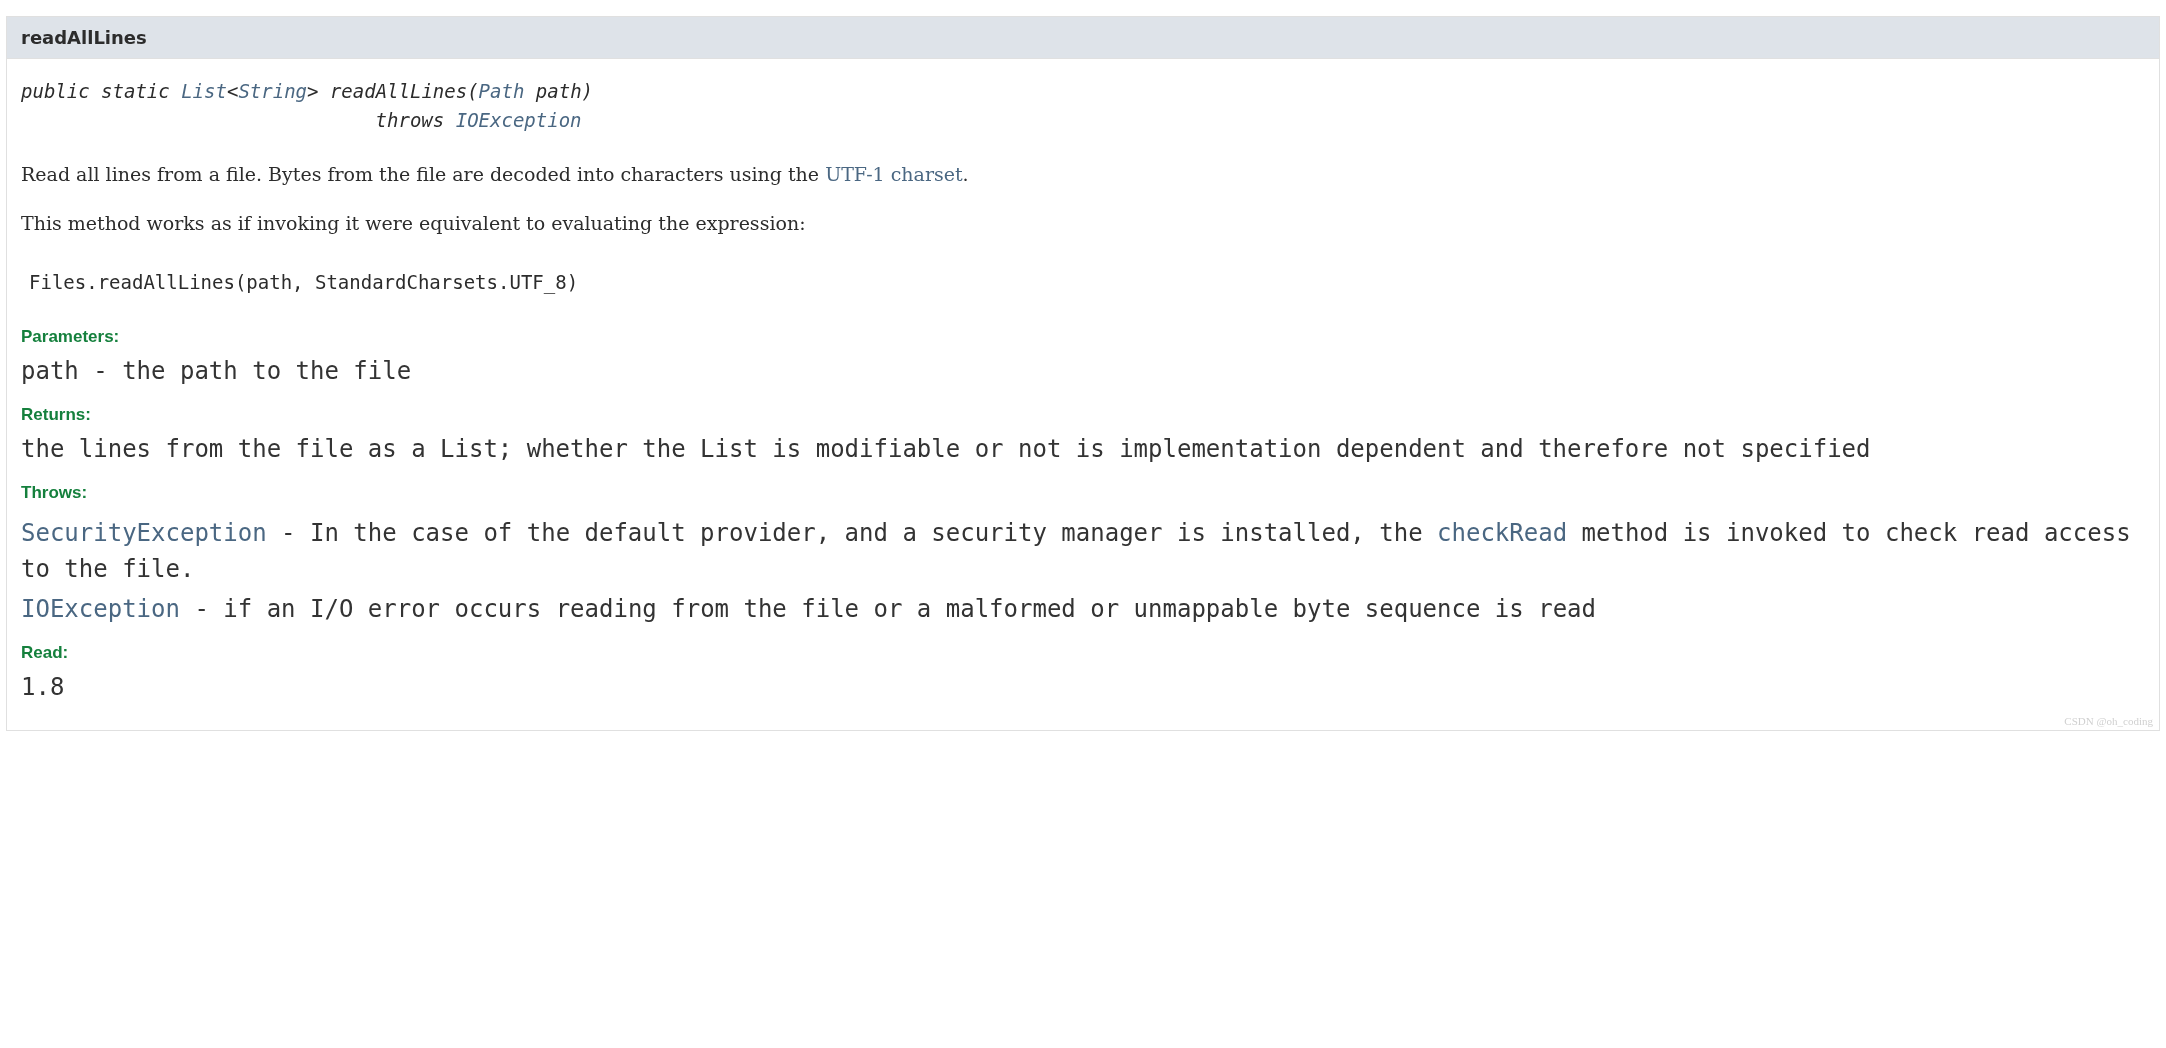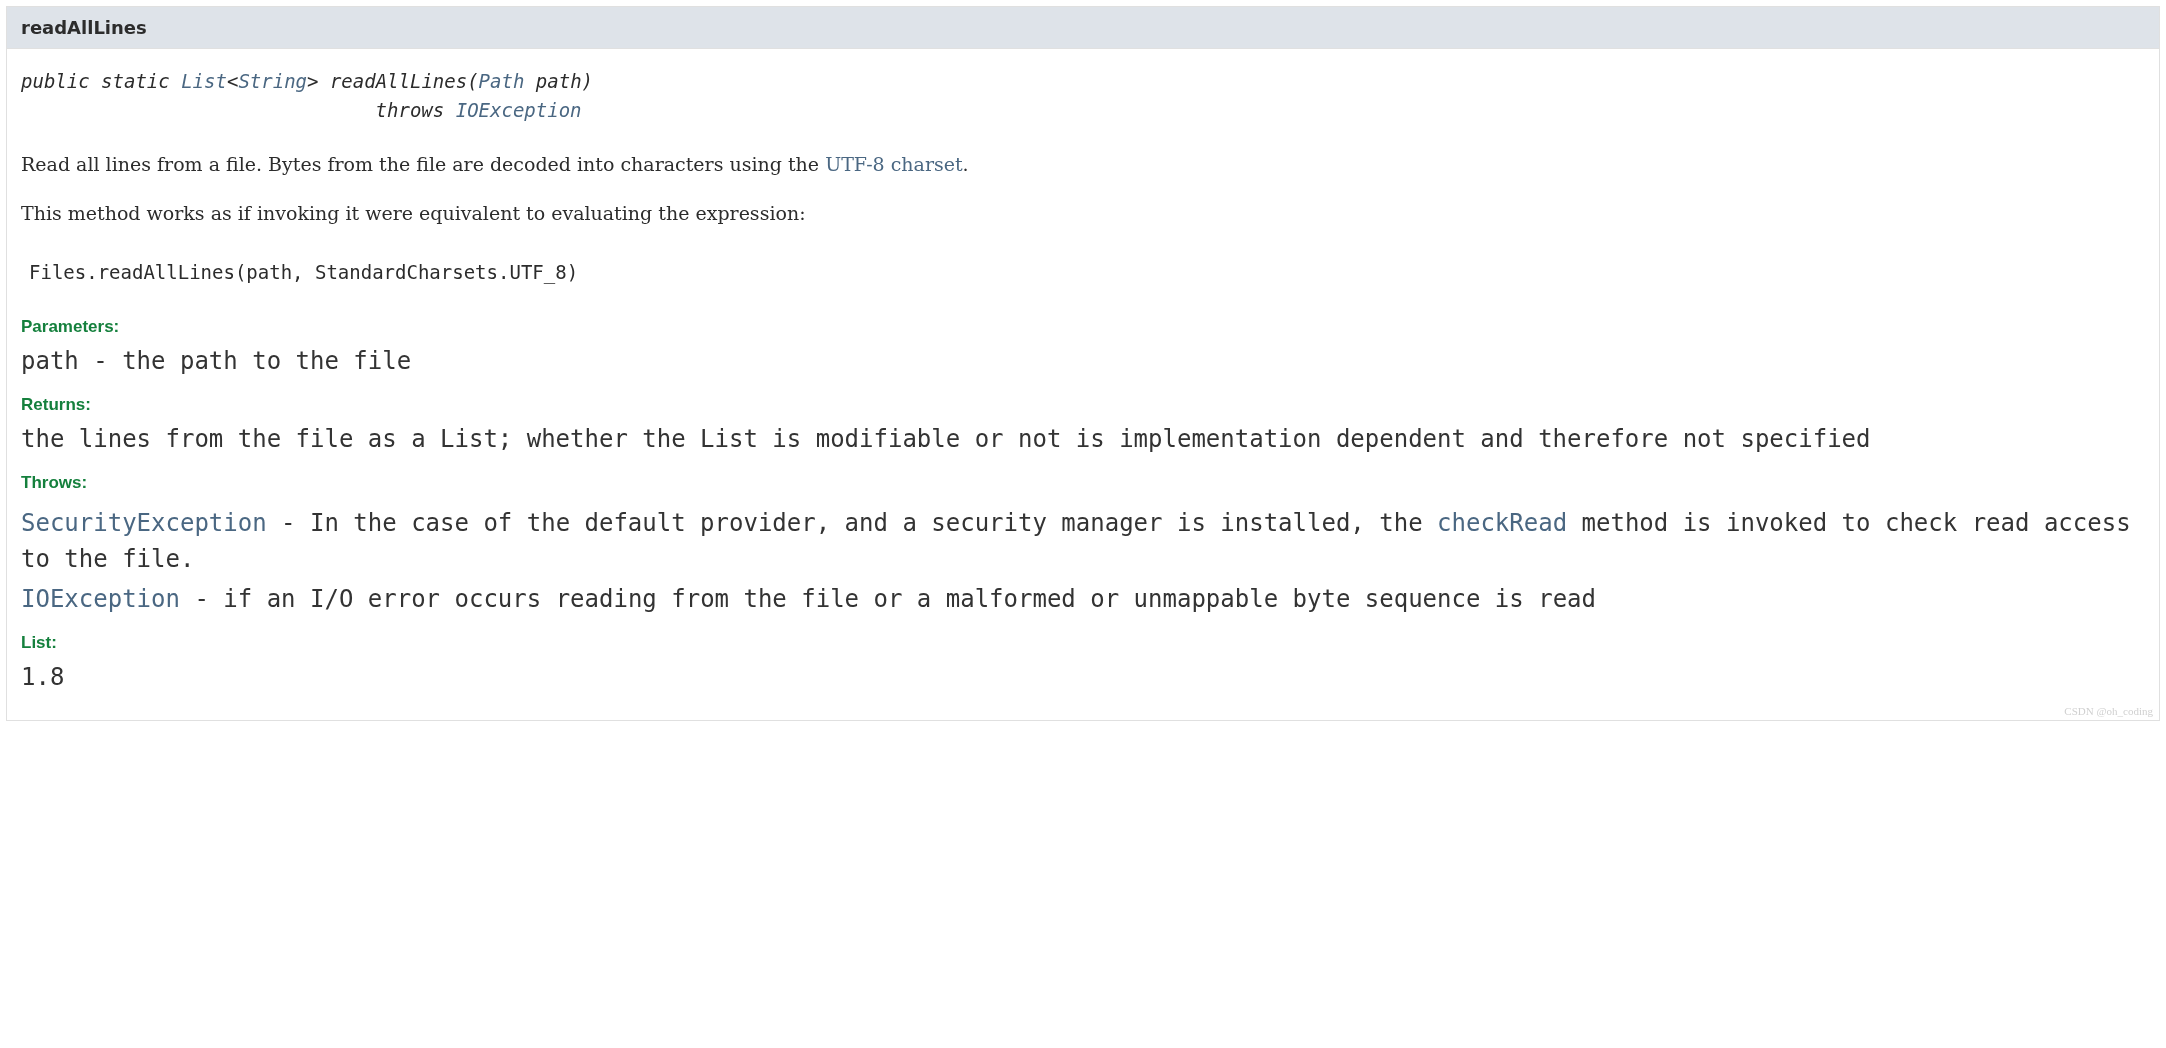--- a/index.html
+++ b/index.html
@@ -6,20 +6,21 @@
     margin: 0;
     padding: 6px;
     font-family: "DejaVu Serif", Georgia, serif;
     background: #ffffff;
     color: #2c2c2c;
     font-size: 18px;
   }
   .container {
     border: 1px solid #e0e0e0;
     background: #ffffff;
+    margin-top: 10px;
   }
   .header {
     background: #dee3e9;
     padding: 10px 14px;
     border-bottom: 1px solid #e0e0e0;
   }
   .header h4 {
     margin: 0;
     font-family: "DejaVu Sans", Arial, sans-serif;
     font-weight: bold;
@@ -87,21 +88,21 @@
   <div class="header">
     <h4>readAllLines</h4>
   </div>
 
   <div class="body">
 
     <div class="signature"><span>public static </span><a class="link">List</a><span>&lt;</span><a class="link">String</a><span>&gt; readAllLines(</span><a class="link">Path</a><span> path)</span>
 <span>                               throws </span><a class="link">IOException</a></div>
 
     <div class="description">
-      <span>Read all lines from a file. Bytes from the file are decoded into characters using the </span><a class="link">UTF-8 charset</a><span>.</span>
+      <span>Read all lines from a file. Bytes from the file are decoded into characters using the </span><a class="link">UTF-1 charset</a><span>.</span>
     </div>
 
     <div class="description">This method works as if invoking it were equivalent to evaluating the expression:</div>
 
     <div class="code-block">Files.readAllLines(path, StandardCharsets.UTF_8)</div>
 
     <div class="dl">
 
       <div class="dt">Parameters:</div>
       <div class="dd">path - the path to the file</div>
@@ -110,21 +111,21 @@
       <div class="dd">the lines from the file as a List; whether the List is modifiable or not is implementation dependent and therefore not specified</div>
 
       <div class="dt">Throws:</div>
       <div class="dd" style="margin-top:12px">
         <a class="link">SecurityException</a><span> - In the case of the default provider, and a security manager is installed, the </span><a class="link">checkRead</a><span> method is invoked to check read access to the file.</span>
       </div>
       <div class="dd">
         <a class="link">IOException</a><span> - if an I/O error occurs reading from the file or a malformed or unmappable byte sequence is read</span>
       </div>
 
-      <div class="dt">List:</div>
+      <div class="dt">Read:</div>
       <div class="dd">1.8</div>
 
     </div>
 
   </div>
 
   <div class="watermark">CSDN @oh_coding</div>
 
 </div>
 

